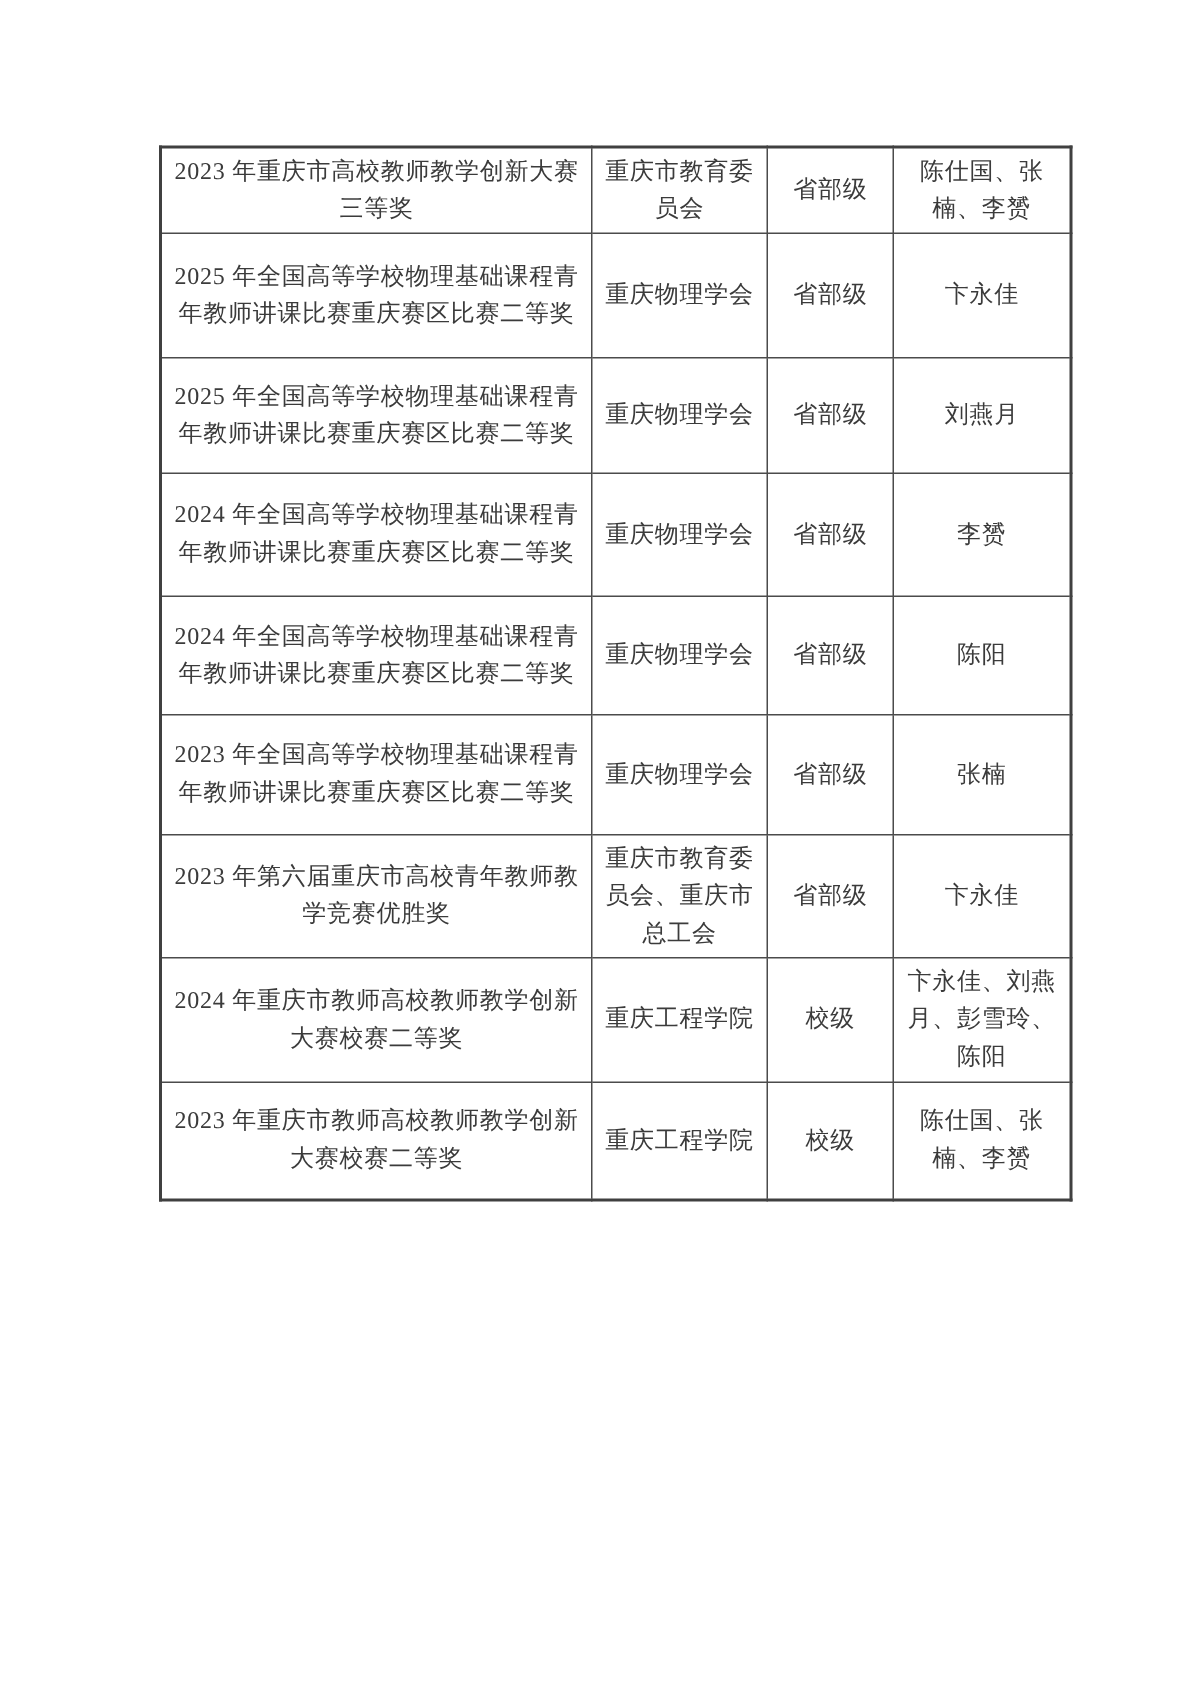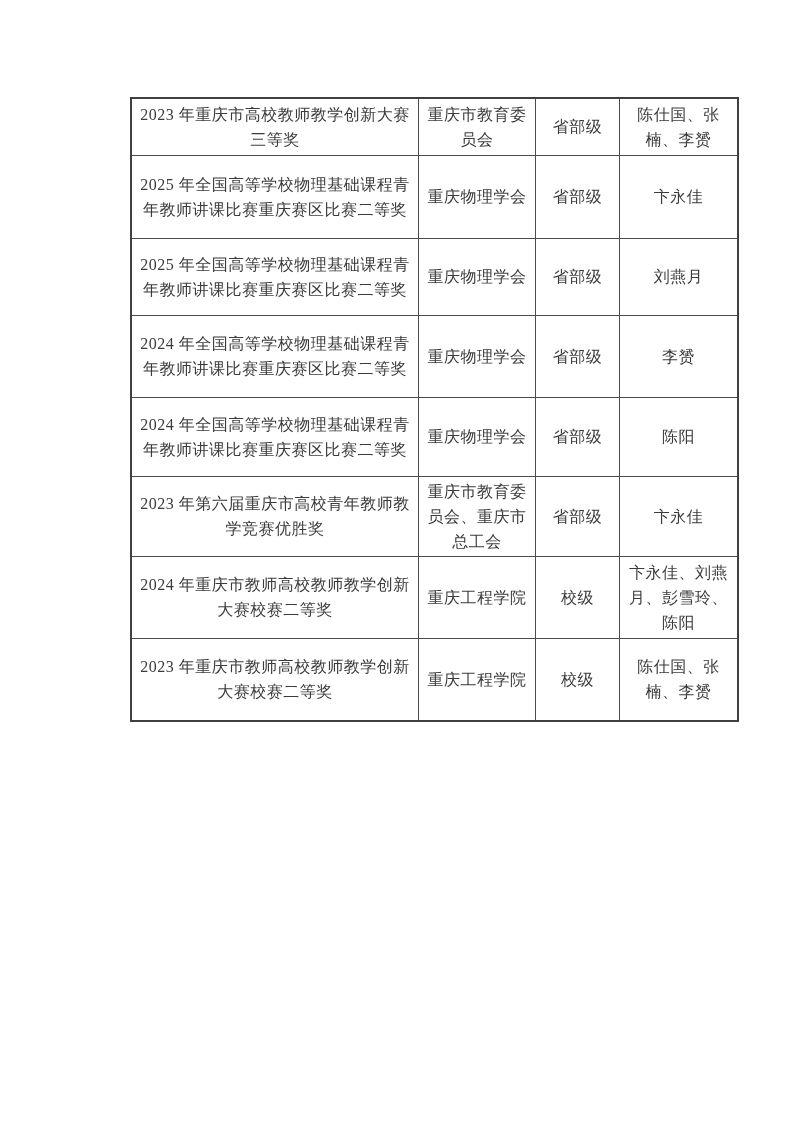--- a/index.html
+++ b/index.html
@@ -15,21 +15,21 @@
   }
   .page {
     position: relative;
     width: 793px;
     height: 1122px;
     background: #ffffff;
     overflow: hidden;
   }
   table.awards {
     position: absolute;
-    left: 130px;
+    left: 106px;
     top: 97px;
     width: 570px;
     border-collapse: collapse;
     table-layout: fixed;
     border: 2px solid #404040;
   }
   table.awards td {
     border: 1px solid #4b4b4b;
     text-align: center;
     vertical-align: middle;
@@ -87,20 +87,26 @@
         <td class="c-level">省部级</td>
         <td class="c-names">李赟</td>
       </tr>
       <tr>
         <td class="c-award">2024 年全国高等学校物理基础课程青年教师讲课比赛重庆赛区比赛二等奖</td>
         <td class="c-org">重庆物理学会</td>
         <td class="c-level">省部级</td>
         <td class="c-names">陈阳</td>
       </tr>
       <tr>
+        <td class="c-award">2023 年全国高等学校物理基础课程青年教师讲课比赛重庆赛区比赛二等奖</td>
+        <td class="c-org">重庆物理学会</td>
+        <td class="c-level">省部级</td>
+        <td class="c-names">张楠</td>
+      </tr>
+      <tr>
         <td class="c-award">2023 年第六届重庆市高校青年教师教学竞赛优胜奖</td>
         <td class="c-org">重庆市教育委员会、重庆市总工会</td>
         <td class="c-level">省部级</td>
         <td class="c-names">卞永佳</td>
       </tr>
       <tr>
         <td class="c-award">2024 年重庆市教师高校教师教学创新大赛校赛二等奖</td>
         <td class="c-org">重庆工程学院</td>
         <td class="c-level">校级</td>
         <td class="c-names">卞永佳、刘燕月、彭雪玲、陈阳</td>

